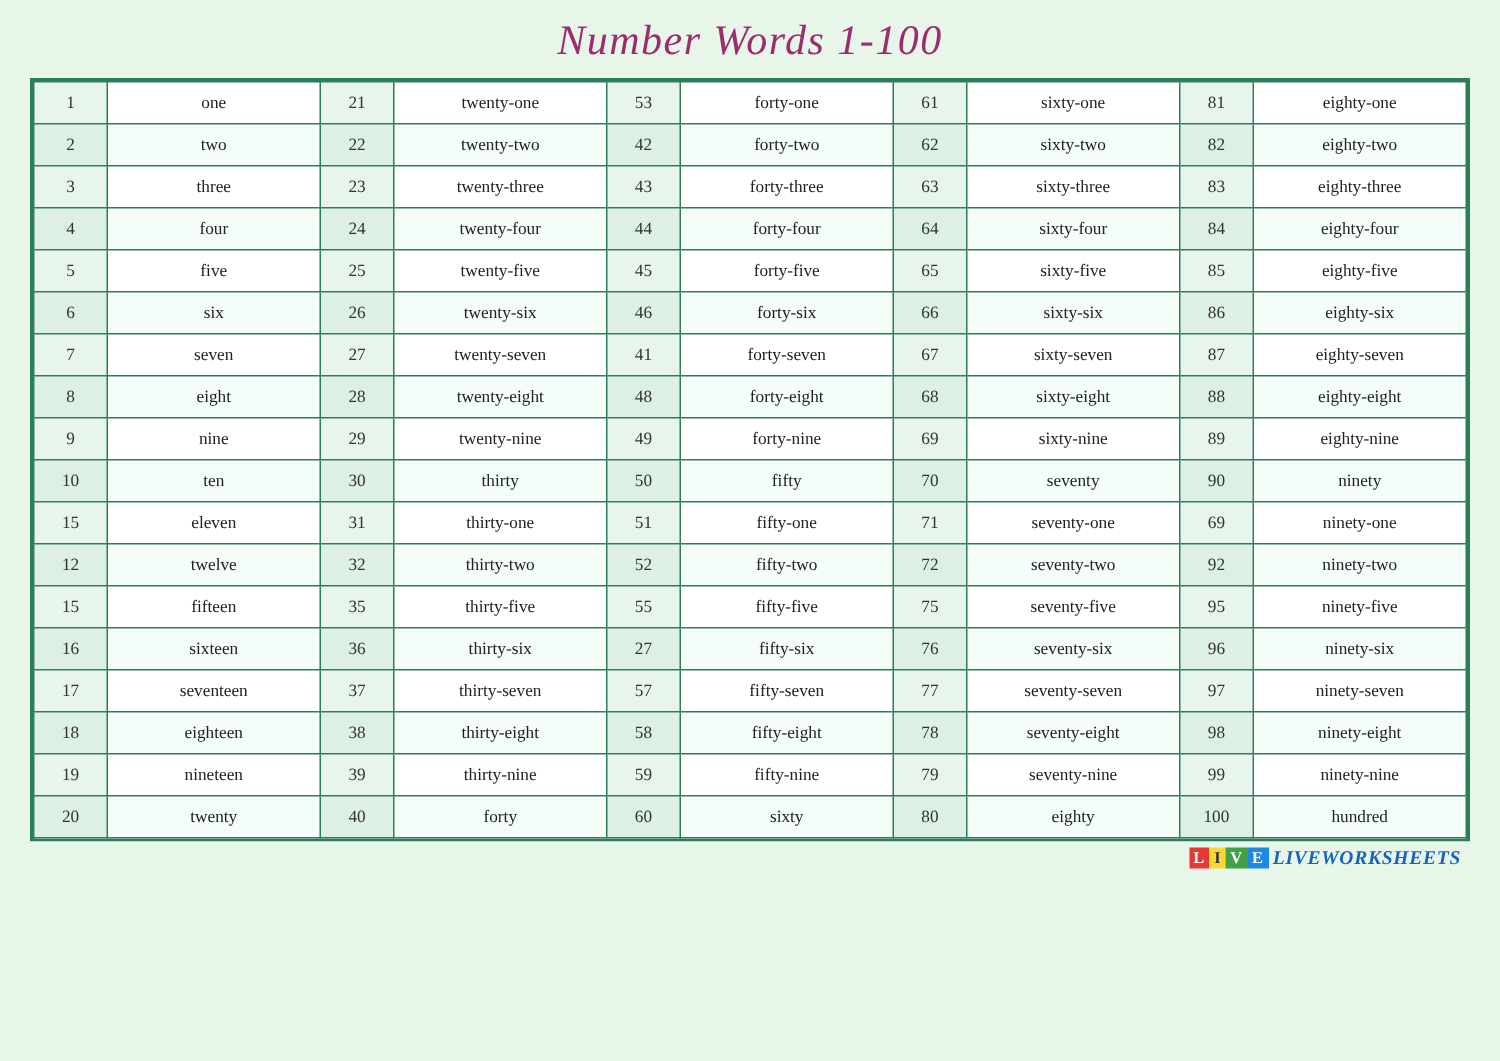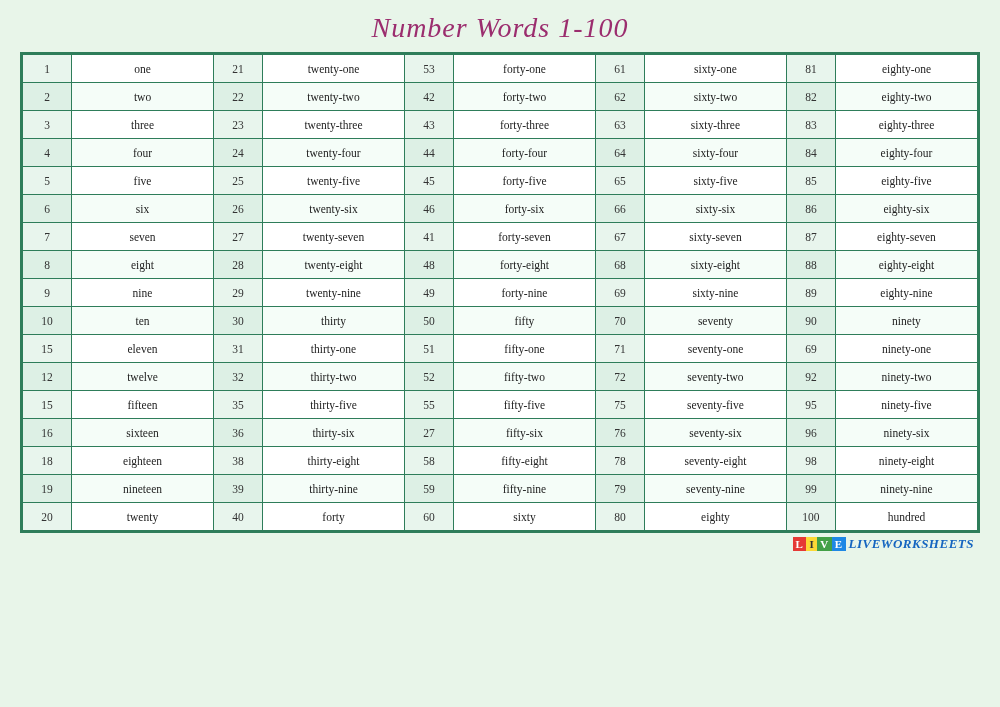--- a/index.html
+++ b/index.html
@@ -248,20 +248,32 @@
           <td>16</td>
           <td>sixteen</td>
           <td>36</td>
           <td>thirty-six</td>
           <td>27</td>
           <td>fifty-six</td>
           <td>76</td>
           <td>seventy-six</td>
           <td>96</td>
           <td>ninety-six</td>
+        </tr>
+        <tr>
+          <td>17</td>
+          <td>seventeen</td>
+          <td>37</td>
+          <td>thirty-seven</td>
+          <td>57</td>
+          <td>fifty-seven</td>
+          <td>77</td>
+          <td>seventy-seven</td>
+          <td>97</td>
+          <td>ninety-seven</td>
         </tr>
         <tr>
           <td>18</td>
           <td>eighteen</td>
           <td>38</td>
           <td>thirty-eight</td>
           <td>58</td>
           <td>fifty-eight</td>
           <td>78</td>
           <td>seventy-eight</td>

